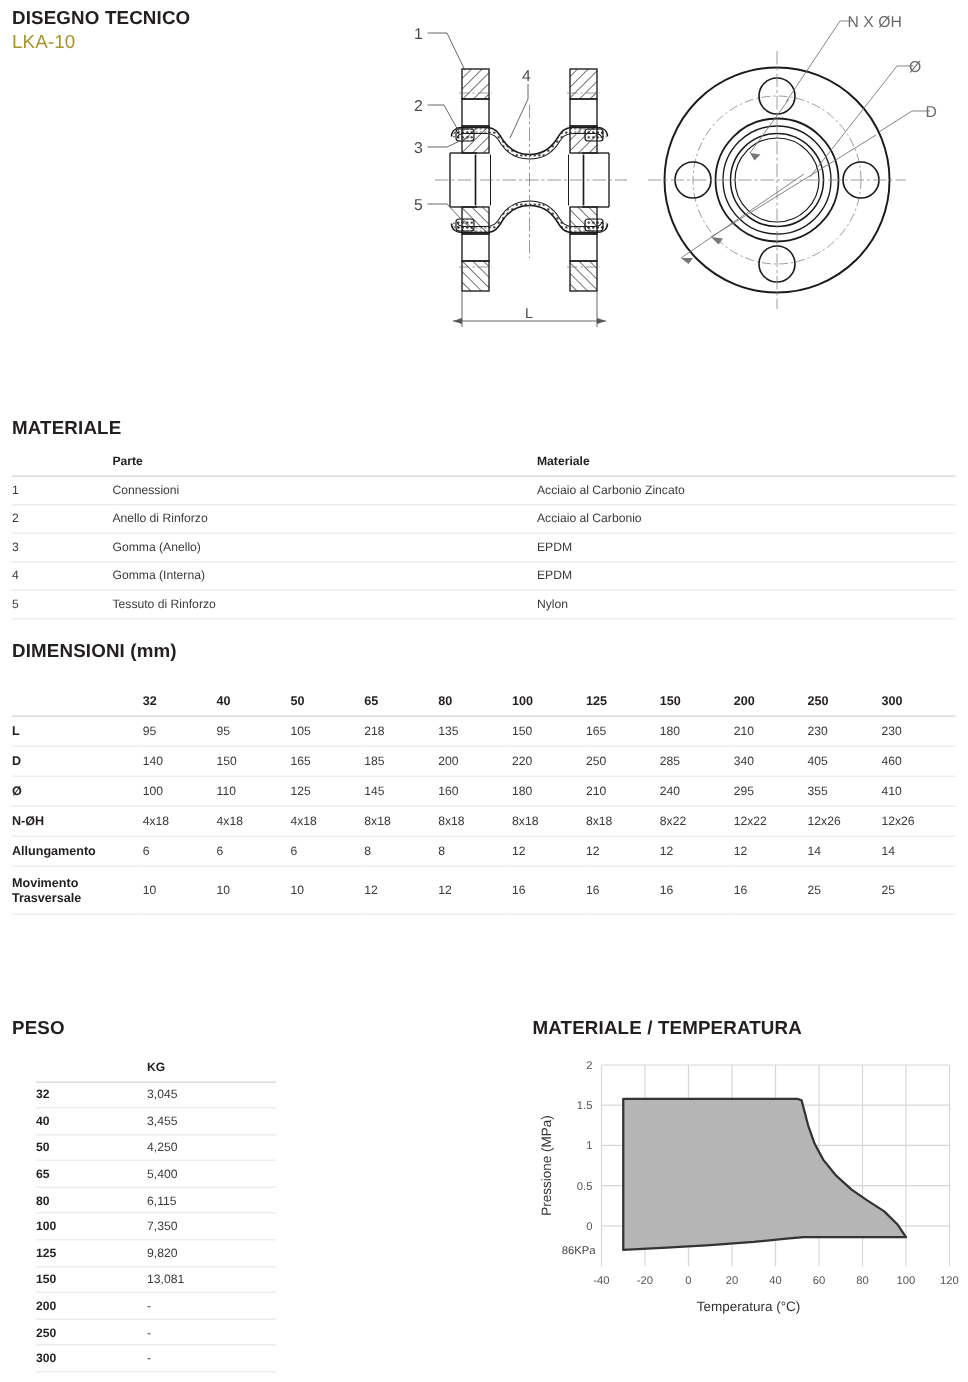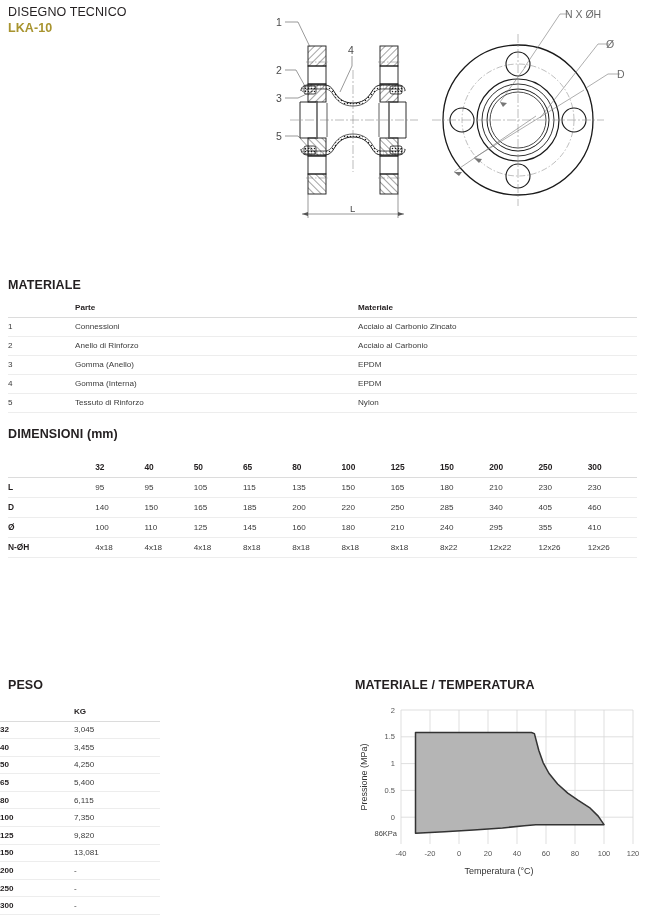--- a/index.html
+++ b/index.html
@@ -10,25 +10,25 @@
     background: #ffffff;
     font-family: "Liberation Sans", sans-serif;
     color: #231f20;
     position: relative;
     overflow: hidden;
   }
 
   
   .doc-head { position: absolute; left: 8px; top: 5px; }
   .doc-title {
+    font-size: 12.5px; font-weight: bold; letter-spacing: .1px;
+    color: #231f20; line-height: 15px;
+  }
+  .doc-code {
     font-size: 12.5px; font-weight: normal; letter-spacing: .1px;
-    color: #231f20; line-height: 15px;
-  }
-  .doc-code {
-    font-size: 12.5px; font-weight: bold; letter-spacing: .1px;
     color: #a8942f; line-height: 17px;
   }
 
   
   .drawing { position: absolute; left: 268px; top: 0px; width: 377px; height: 240px; }
   .drawing svg { display: block; }
 
   
   .sec-title {
     position: absolute; left: 8px;
@@ -70,21 +70,21 @@
     font-weight: bold; color: #231f20; text-align: left;
     border-bottom: 1px solid #ededed; font-size: 8.4px;
     line-height: 10px; white-space: normal;
   }
   #tbl-dimensioni tbody td { height: 20px; }
   #tbl-dimensioni .c-lab { width: 87px; }
   #tbl-dimensioni .c-val { width: 49.2px; }
   #tbl-dimensioni tr.tall th, #tbl-dimensioni tr.tall td { height: 32px; }
 
   
-  #tbl-peso { left: 0; top: 705px; width: 160px; }
+  #tbl-peso { left: 24px; top: 705px; width: 160px; }
   #tbl-peso thead th { height: 16px; padding-bottom: 2px; }
   #tbl-peso tbody th {
     font-weight: bold; color: #231f20; text-align: left;
     border-bottom: 1px solid #ededed;
   }
   #tbl-peso tbody td, #tbl-peso tbody th { height: 17.6px; }
   #tbl-peso .c-sz { width: 74px; }
 
   
   .chart-wrap { position: absolute; left: 355px; top: 700px; width: 285px; height: 185px; }
@@ -297,21 +297,21 @@
       <th class="c-val">250</th>
       <th class="c-val">300</th>
     </tr>
   </thead>
   <tbody>
     <tr>
       <th>L</th>
       <td>95</td>
       <td>95</td>
       <td>105</td>
-      <td>115</td>
+      <td>218</td>
       <td>135</td>
       <td>150</td>
       <td>165</td>
       <td>180</td>
       <td>210</td>
       <td>230</td>
       <td>230</td>
     </tr>
     <tr>
       <th>D</th>
@@ -347,20 +347,48 @@
       <td>4x18</td>
       <td>4x18</td>
       <td>8x18</td>
       <td>8x18</td>
       <td>8x18</td>
       <td>8x18</td>
       <td>8x22</td>
       <td>12x22</td>
       <td>12x26</td>
       <td>12x26</td>
+    </tr>
+    <tr>
+      <th>Allungamento</th>
+      <td>6</td>
+      <td>6</td>
+      <td>6</td>
+      <td>8</td>
+      <td>8</td>
+      <td>12</td>
+      <td>12</td>
+      <td>12</td>
+      <td>12</td>
+      <td>14</td>
+      <td>14</td>
+    </tr>
+    <tr class="tall">
+      <th>Movimento Trasversale</th>
+      <td>10</td>
+      <td>10</td>
+      <td>10</td>
+      <td>12</td>
+      <td>12</td>
+      <td>16</td>
+      <td>16</td>
+      <td>16</td>
+      <td>16</td>
+      <td>25</td>
+      <td>25</td>
     </tr>
   </tbody>
 </table>
 
 <div class="sec-title" style="top:678px">PESO</div>
 <table class="tbl" id="tbl-peso">
   <thead>
     <tr>
       <th class="c-sz"></th>
       <th>KG</th>

